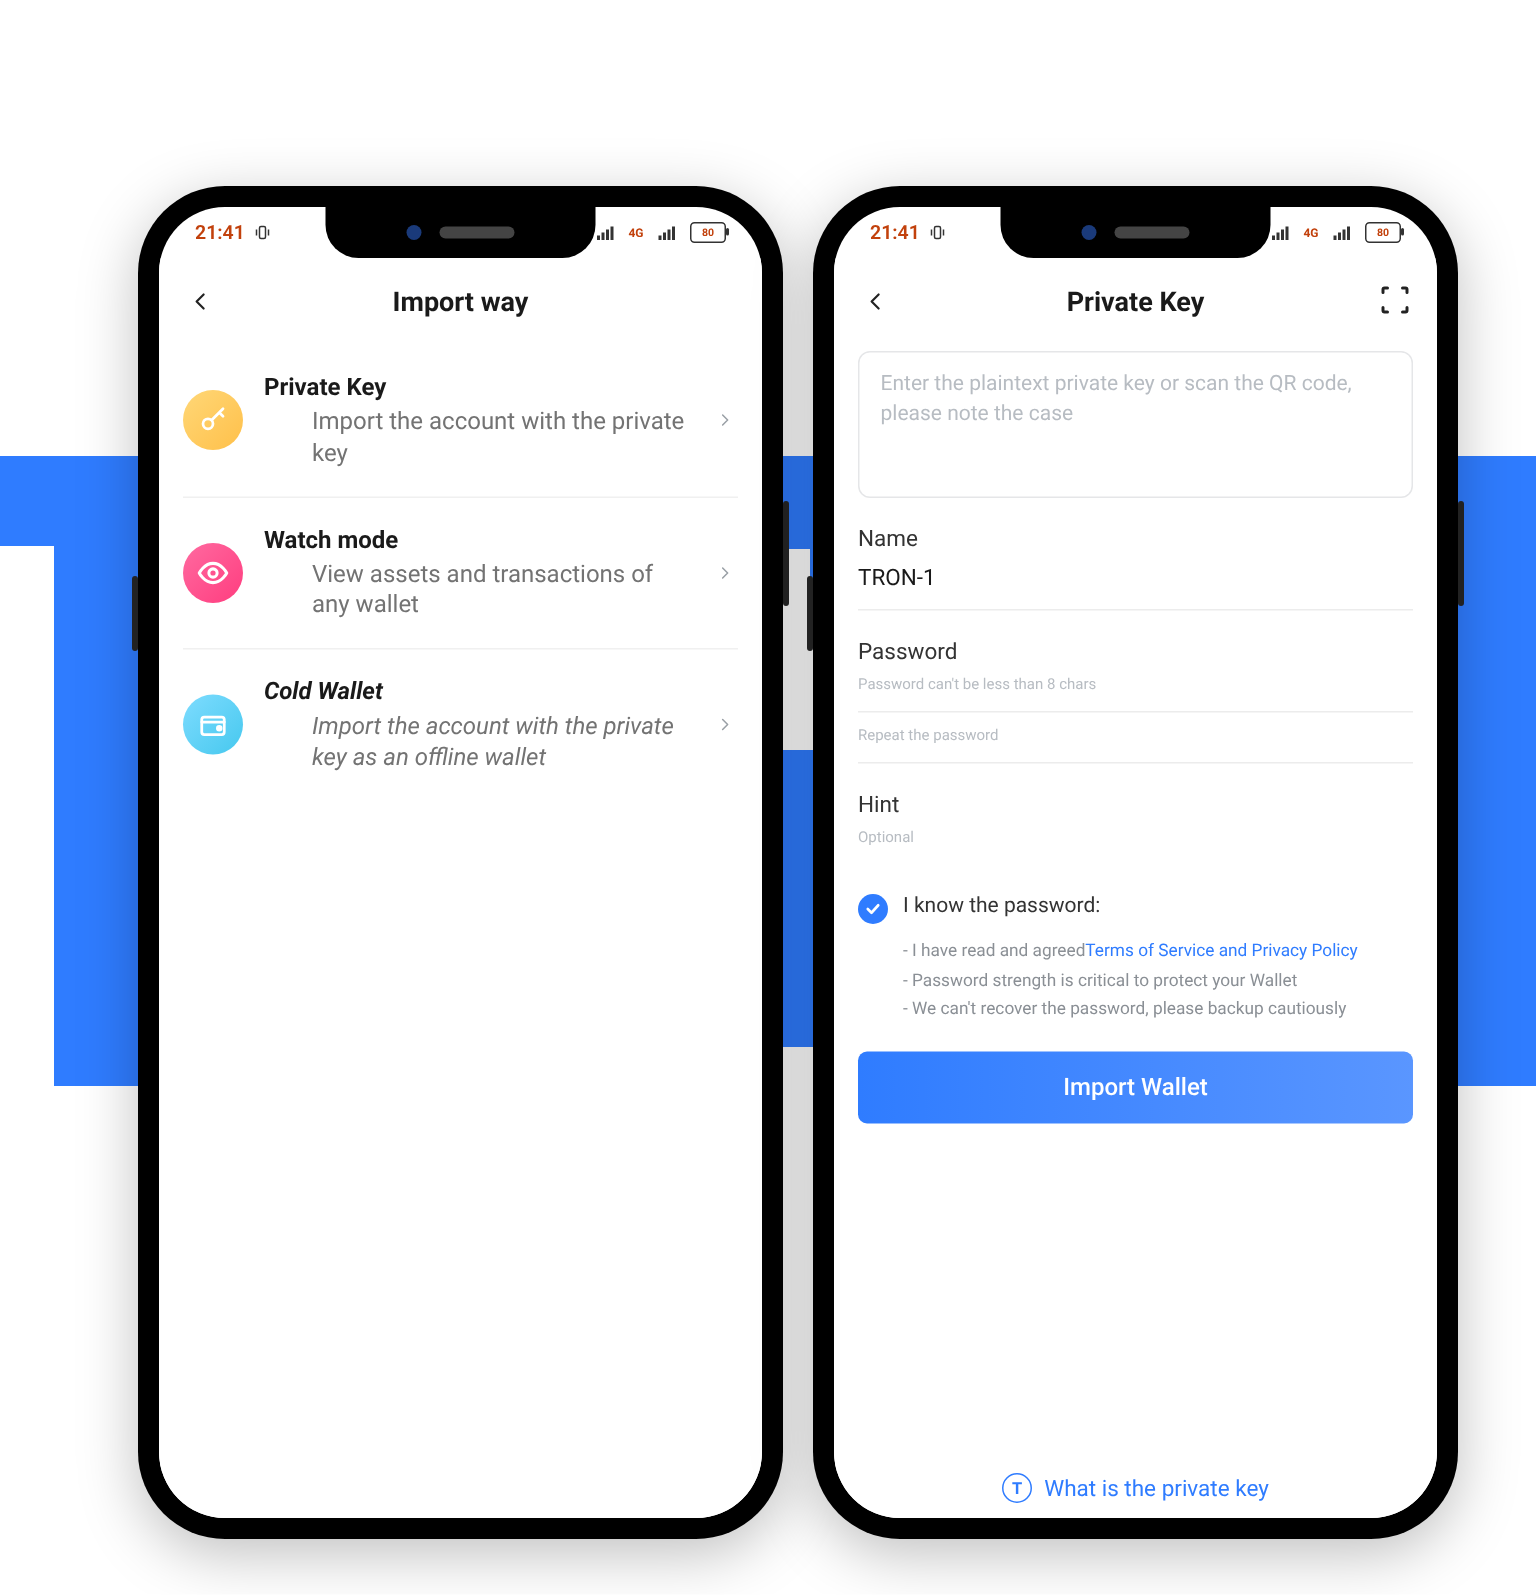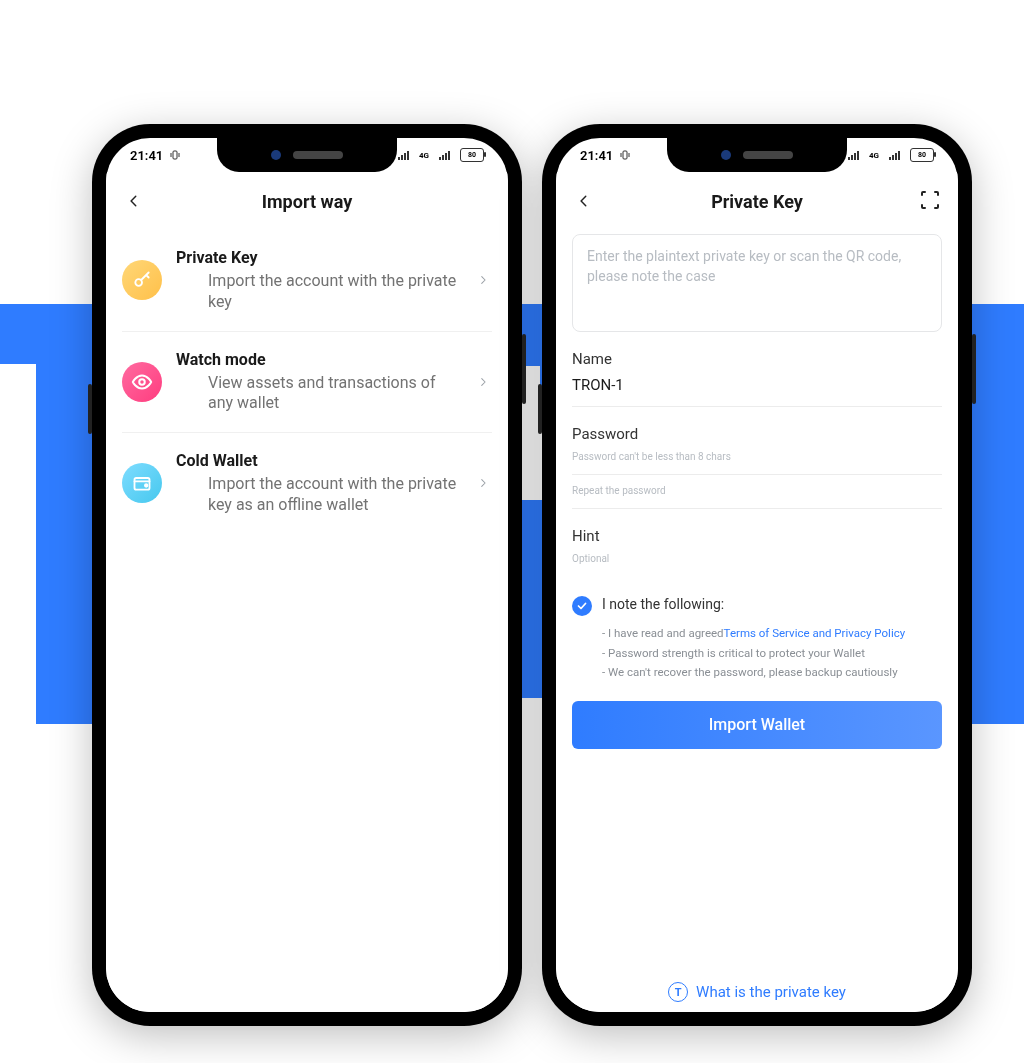--- a/index.html
+++ b/index.html
@@ -104,21 +104,21 @@
     top: 0;
     left: 0;
     right: 0;
     height: 34px;
     display: flex;
     align-items: center;
     justify-content: space-between;
     padding: 0 24px;
     font-size: 13px;
     font-weight: 600;
-    color: #000000;
+    color: #c2410c;
     z-index: 15;
   }
   .status-left { display: flex; align-items: center; gap: 6px; }
   .status-right { display: flex; align-items: center; gap: 10px; font-size: 10px; }
   .vibrate-icon {
     width: 12px; height: 12px;
     display: inline-flex;
     align-items: center;
     justify-content: center;
   }
@@ -204,21 +204,21 @@
     padding: 0 16px;
   }
   .option {
     display: flex;
     align-items: center;
     padding: 18px 0;
     border-bottom: 1px solid #f0f0f0;
     gap: 14px;
     cursor: pointer;
   }
-  .option:last-child { border-bottom: none; }
+  .option:last-child { border-bottom: none; font-style: italic; }
   .opt-icon {
     width: 40px; height: 40px;
     border-radius: 20px;
     flex: 0 0 40px;
     display: flex;
     align-items: center;
     justify-content: center;
   }
   .opt-icon.key { background: linear-gradient(135deg,#ffd777,#ffc04a); }
   .opt-icon.eye { background: linear-gradient(135deg,#ff6aa0,#ff3d7f); }
@@ -512,21 +512,21 @@
           <div class="field-label">Hint</div>
           <div class="field-placeholder" style="border-bottom:none;">Optional</div>
 
           <div class="ack-block">
             <div class="check">
               <svg width="12" height="12" viewBox="0 0 24 24" fill="none" stroke="#fff" stroke-width="3.5" stroke-linecap="round" stroke-linejoin="round">
                   <polyline points="5 12 10 17 19 7"></polyline>
                 </svg>
             </div>
             <div style="flex:1;">
-              <div class="ack-text">I note the following:</div>
+              <div class="ack-text">I know the password:</div>
               <div class="ack-points">
                 <div>
                   <span>- I have read and agreed</span><span class="link">Terms of Service and Privacy Policy</span>
                 </div>
                 <div>- Password strength is critical to protect your Wallet</div>
                 <div>- We can't recover the password, please backup cautiously</div>
               </div>
             </div>
           </div>
 

